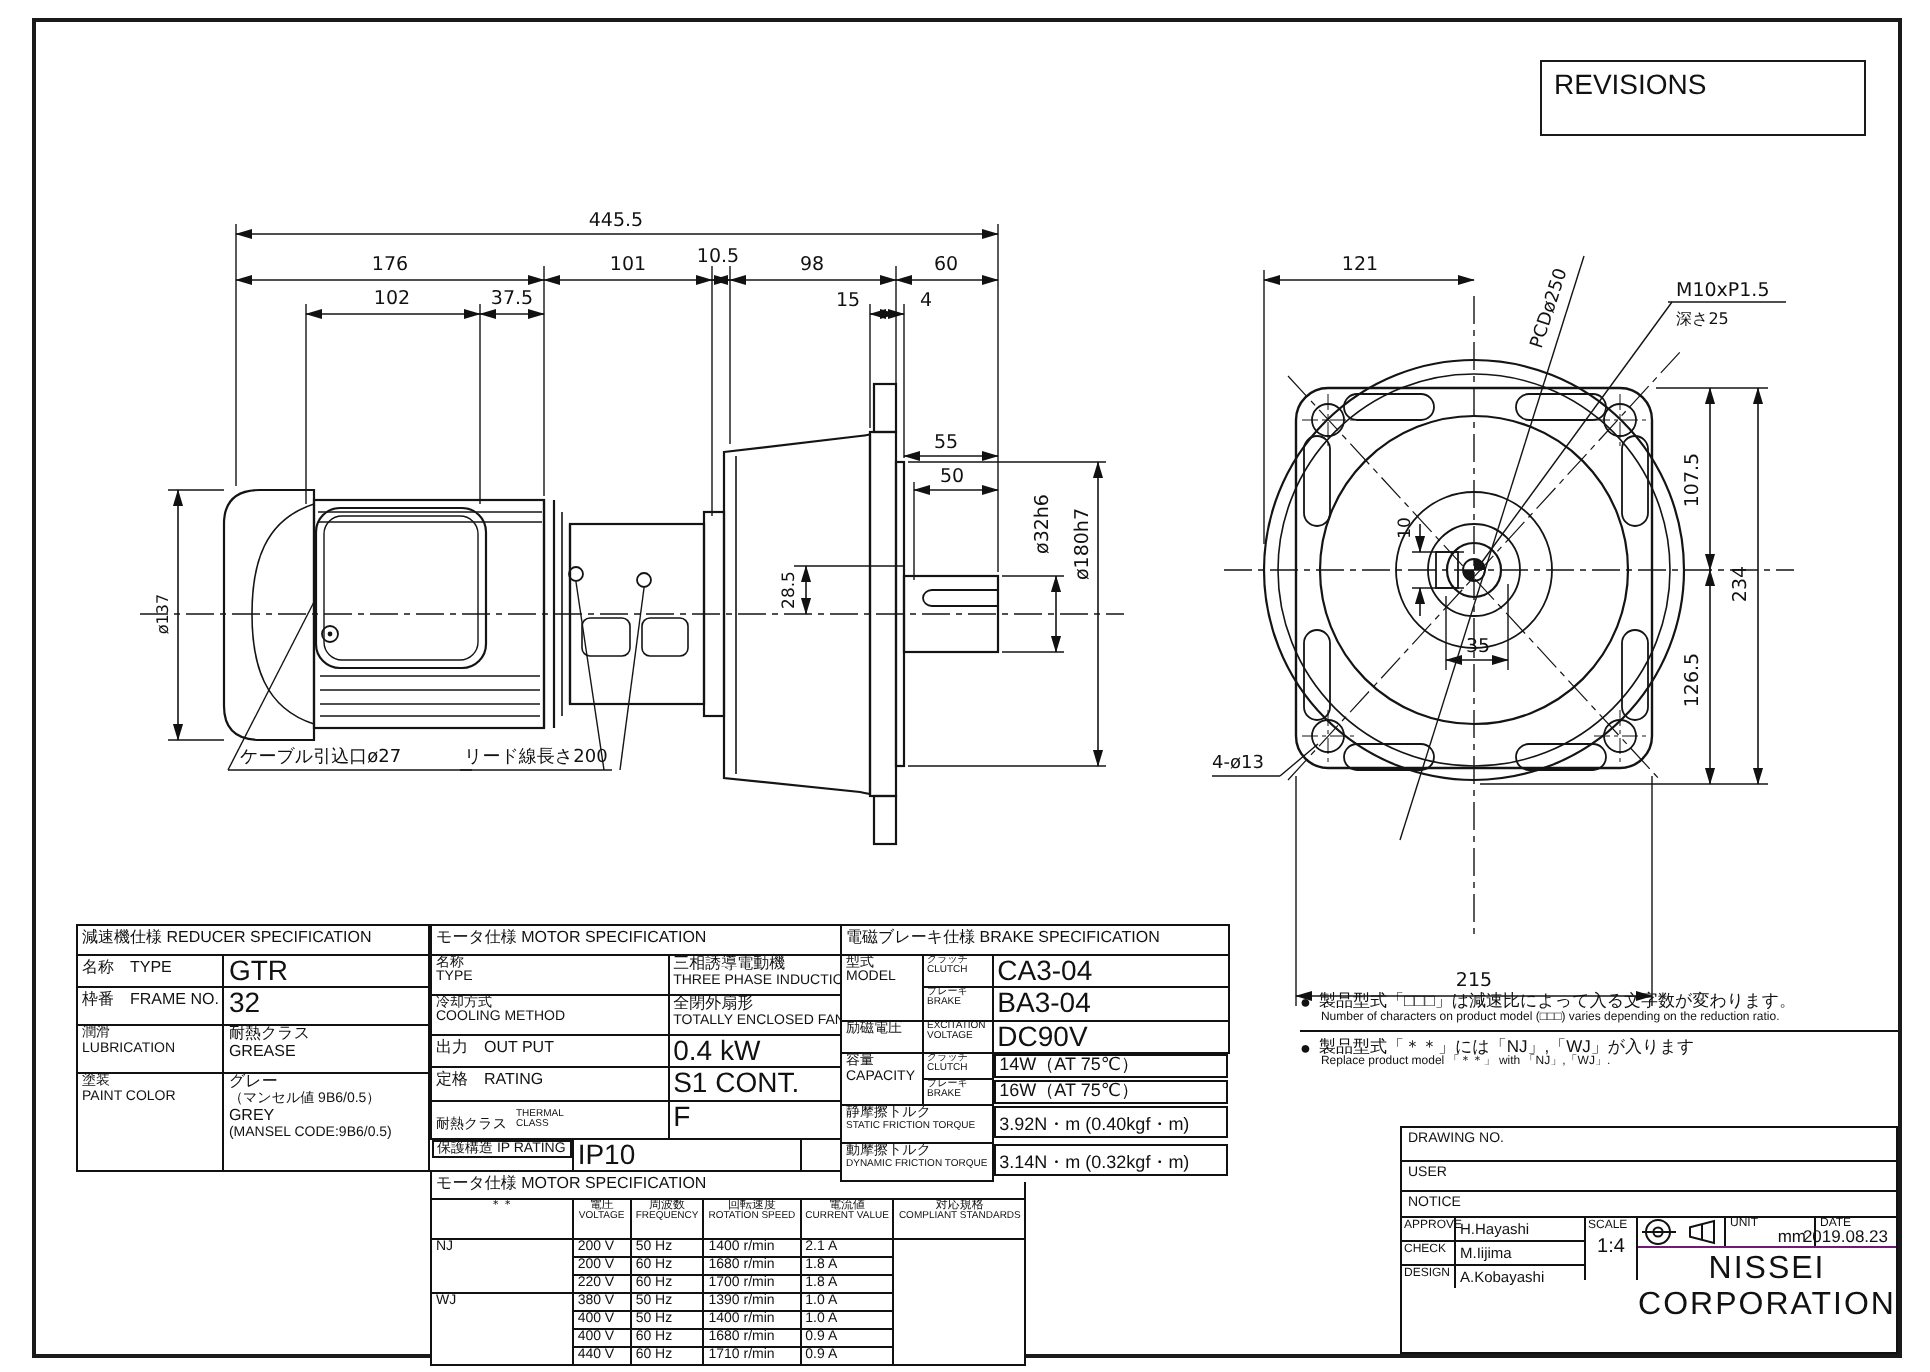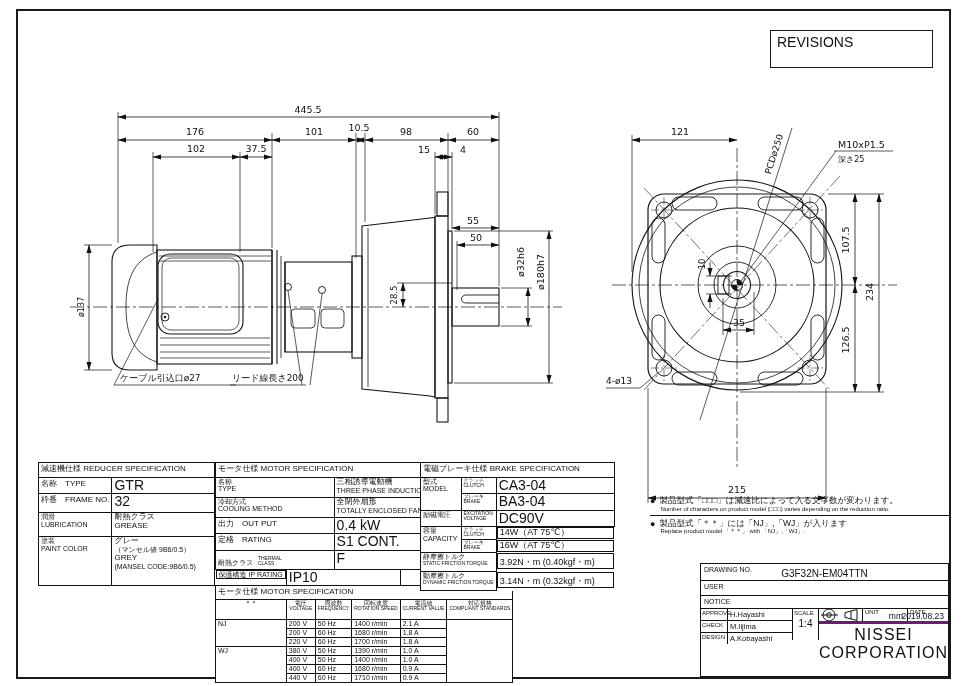--- a/index.html
+++ b/index.html
@@ -42,21 +42,21 @@
   .tb-bottom{display:flex;height:31px;}
   .sig{width:92px;display:flex;flex-direction:column;border-right:1px solid #111;box-sizing:border-box;}
   .sig-row{flex:1;display:flex;border-bottom:1px solid #111;}
   .sig-row:last-child{border-bottom:none;}
   .sig-row .l{width:27px;border-right:1px solid #111;font-size:6px;padding:1px 1px;box-sizing:border-box;}
   .sig-row .n{flex:1;font-size:7.5px;padding:1px 2px;}
   .scalec{width:26px;border-right:1px solid #111;box-sizing:border-box;text-align:center;}
   .scalec .sl{font-size:6px;text-align:left;padding:1px 1px;}
   .scalec .sv{font-size:10px;margin-top:1px;}
   .tb-right{flex:1;display:flex;flex-direction:column;}
-  .tb-right-top{display:flex;height:15px;border-bottom:3px solid #701a75;box-sizing:border-box;}
+  .tb-right-top{display:flex;height:15px;border-bottom:1px solid #701a75;box-sizing:border-box;}
   .symc{width:44px;border-right:1px solid #111;box-sizing:border-box;display:flex;align-items:center;justify-content:center;}
   .unitc{width:45px;border-right:1px solid #111;box-sizing:border-box;position:relative;}
   .datec{flex:1;position:relative;}
   .cell-l{position:absolute;left:2px;top:0;font-size:6px;}
   .cell-v{position:absolute;right:4px;bottom:0;font-size:8.5px;}
   .company{flex:1;text-align:center;font-size:16px;letter-spacing:1px;padding-top:2px;}
 </style>
 </head>
 <body>
 
@@ -520,21 +520,20 @@
         <span class="tiny5">DYNAMIC FRICTION TORQUE</span>
       </td>
       <td class="val8" style="font-size:9px;padding-top:4px">3.14N・m (0.32kgf・m)</td>
     </tr>
   </tbody>
     </table>
 
   <div class="tblock">
     <div class="tb-r" style="height:17px">
       <span class="tb-lbl">DRAWING NO.</span>
-      <div class="tb-dno">G3F32N-EM04TTN</div>
     </div>
     <div class="tb-r" style="height:15px">
       <span class="tb-lbl">USER</span>
     </div>
     <div class="tb-r" style="height:13px">
       <span class="tb-lbl">NOTICE</span>
     </div>
     <div class="tb-bottom">
       <div class="sig">
         <div class="sig-row">

